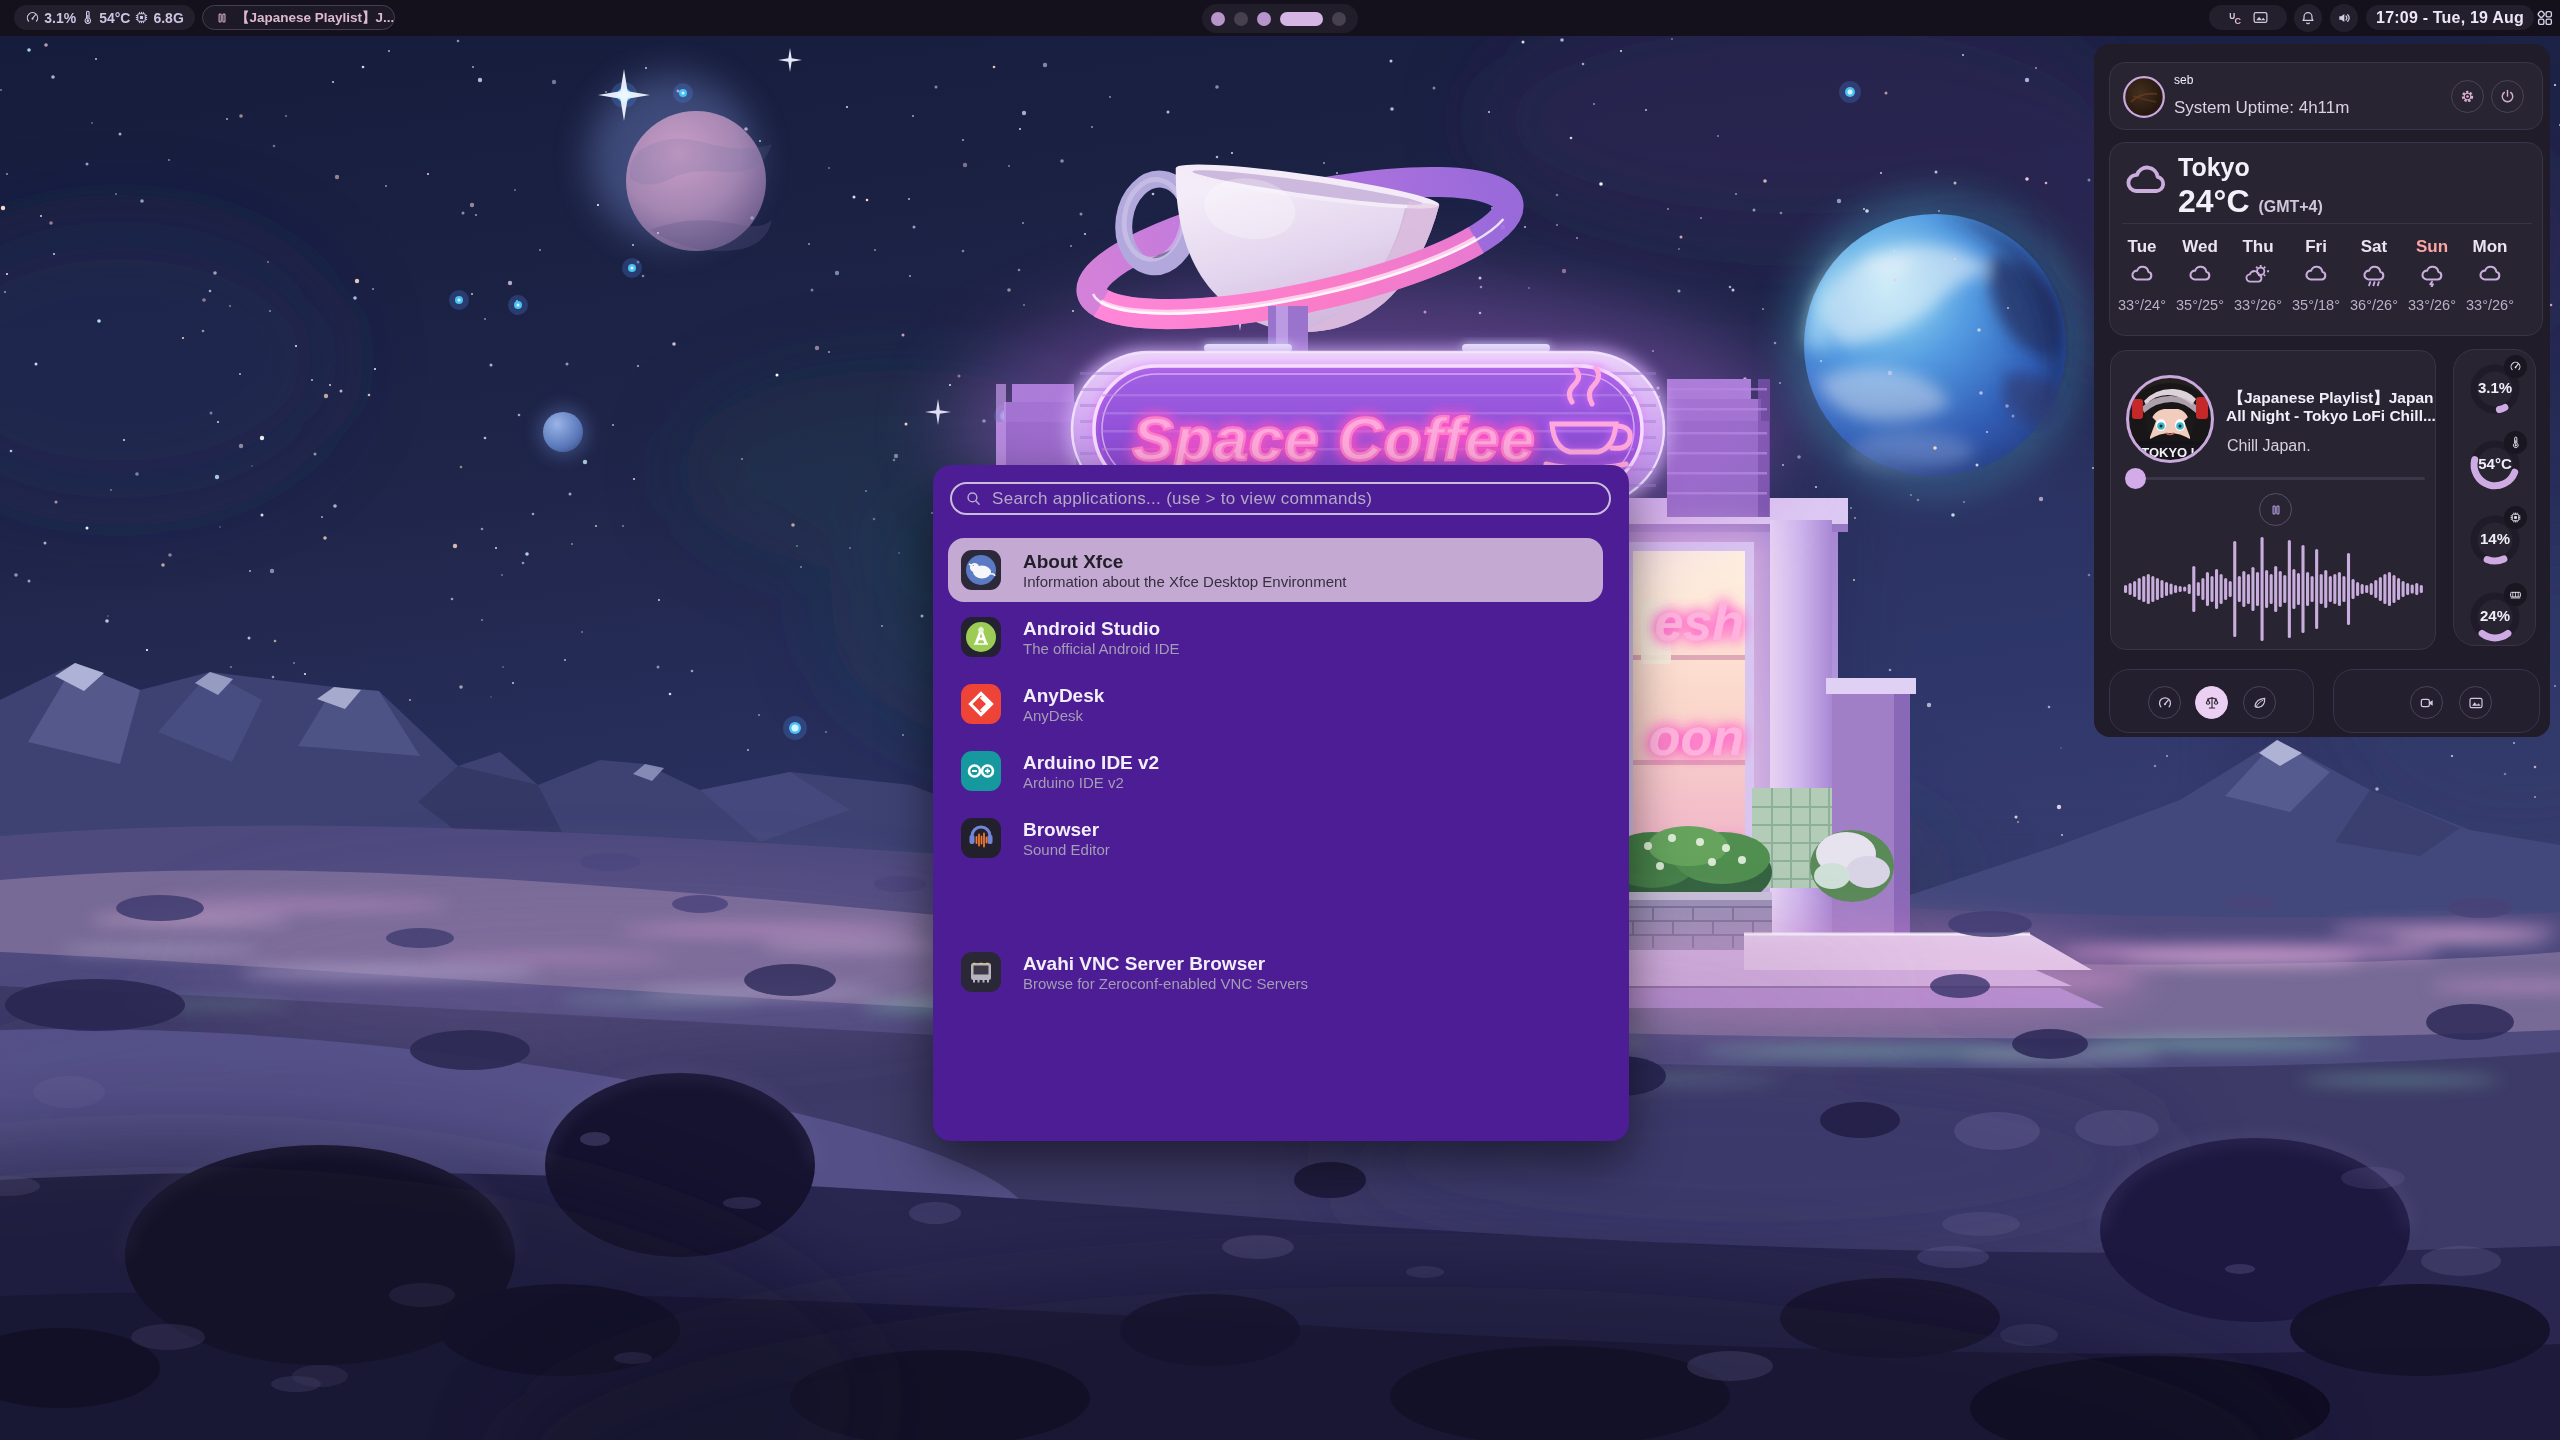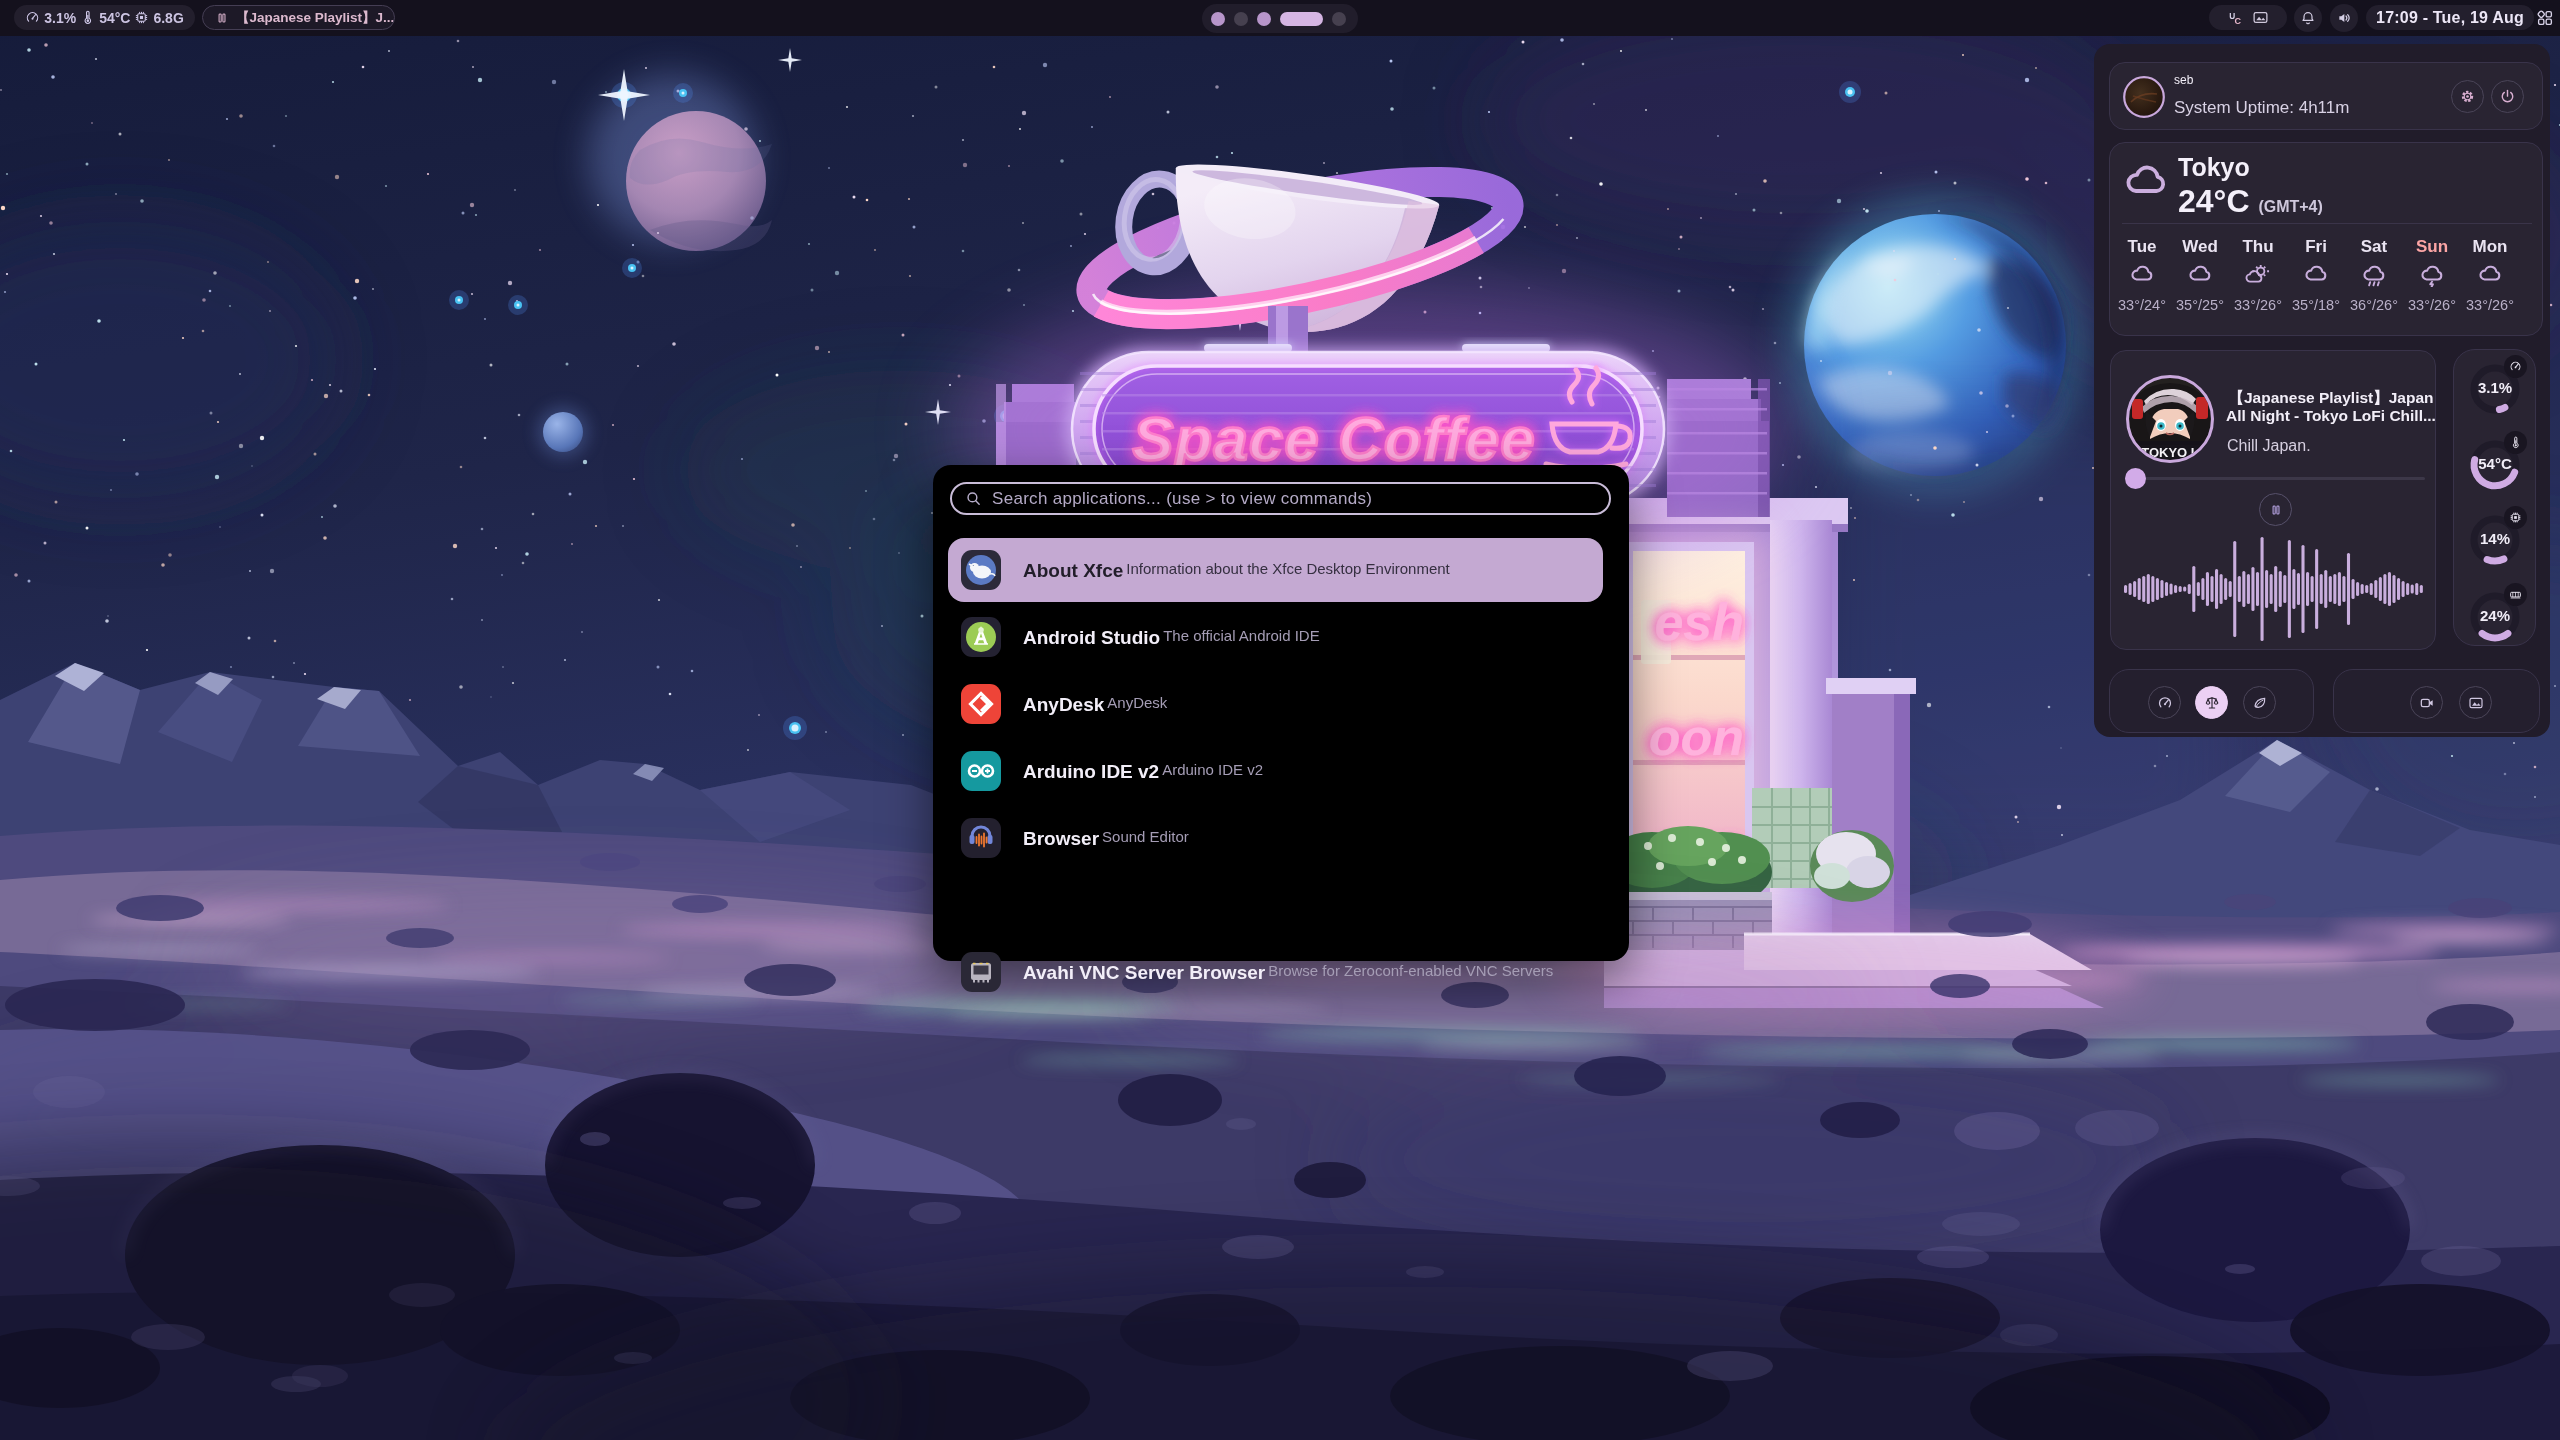--- a/index.html
+++ b/index.html
@@ -6,27 +6,27 @@
 .wall{position:absolute;left:0;top:0;}
 .bar{position:absolute;left:0;top:0;width:2560px;height:36px;background:#14111d;}
 .pill{position:absolute;top:5px;height:25px;background:#231f2d;border-radius:13px;display:flex;align-items:center;justify-content:center;gap:7px;padding:0 10px;overflow:hidden;white-space:nowrap;}
 .pill .pic{display:flex;align-items:center;}
 .ptx{font-size:15px;font-weight:bold;color:#ccc4e2;white-space:nowrap;overflow:hidden;text-overflow:ellipsis;}
 .circ{position:absolute;top:4px;width:28px;height:28px;border-radius:50%;background:#231f2d;display:flex;align-items:center;justify-content:center;}
 .ws{position:absolute;left:1202px;top:4px;width:156px;height:29px;background:#211d2b;border-radius:15px;display:flex;align-items:center;padding:0 9px;gap:9px;}
 .ws .dot{width:14px;height:14px;border-radius:7px;background:#46404f;}
 .ws .dot.on{background:#b795ca;}
 .ws .dot.act{width:43px;background:#d5b5e3;}
-.launcher{position:absolute;left:933px;top:465px;width:696px;height:496px;background:#000000;border-radius:18px;box-shadow:0 20px 50px rgba(0,0,0,0.5);}
+.launcher{position:absolute;left:933px;top:465px;width:696px;height:676px;background:#4c1d95;border-radius:18px;box-shadow:0 20px 50px rgba(0,0,0,0.5);}
 .sbox{position:absolute;left:17px;top:17px;width:661px;height:33px;border:2px solid #c9bcd8;border-radius:17px;display:flex;align-items:center;gap:10px;padding:0 13px;}
 .sph{font-size:17px;color:#b4aac6;letter-spacing:0.3px;}
 .row{position:absolute;left:15px;width:655px;height:64px;border-radius:16px;display:flex;align-items:center;padding:0 13px;gap:22px;}
 .row.sel{background:#c4a9d2;}
 .ai{width:40px;height:40px;border-radius:11px;display:flex;align-items:center;justify-content:center;overflow:hidden;flex:none;}
-.rt{display:flex;flex-direction:row;gap:3px;}
+.rt{display:flex;flex-direction:column;gap:3px;}
 .rt b{font-size:19px;color:#f2eef8;line-height:1;}
 .rt i{font-style:normal;font-size:15px;color:#a59db5;line-height:1;}
 .row.sel .rt b{color:#221e2a;}
 .row.sel .rt i{color:#352f40;}
 .sidebar{position:absolute;left:2094px;top:44px;width:456px;height:693px;background:#211c2a;border-radius:16px;}
 .card{position:absolute;background:#292432;border:1px solid #39334a;border-radius:16px;}
 .cbtn{position:absolute;width:33px;height:33px;border-radius:50%;border:1px solid #4a4458;display:flex;align-items:center;justify-content:center;}
 </style></head><body>
 <div class="stage">
     <svg class="wall" width="2560" height="1440" viewBox="0 0 2560 1440">

